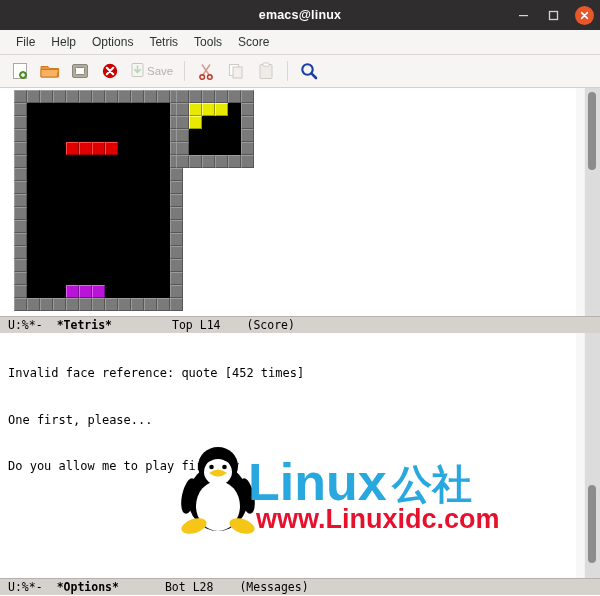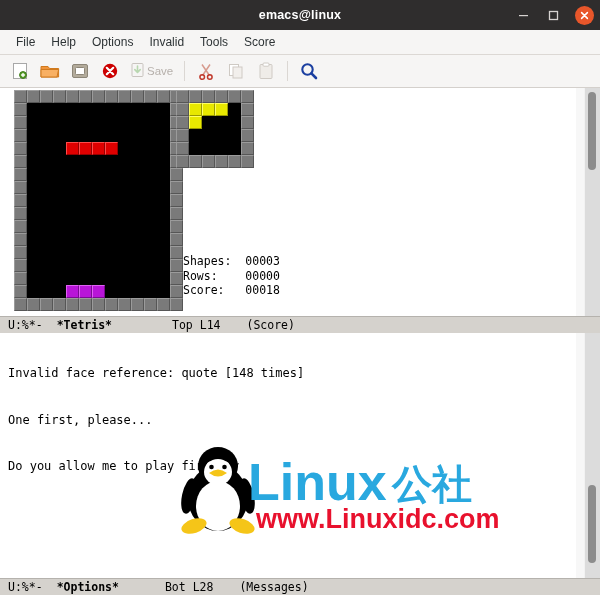--- a/index.html
+++ b/index.html
@@ -138,21 +138,21 @@
             <path d="M2.6 2.6 L8.4 8.4 M8.4 2.6 L2.6 8.4" stroke="#ffffff" stroke-width="1.5" stroke-linecap="round"></path>
           </svg>
       </div>
     </div>
   </div>
 
   <div class="menubar">
     <div class="menuitem">File</div>
     <div class="menuitem">Help</div>
     <div class="menuitem">Options</div>
-    <div class="menuitem">Invalid</div>
+    <div class="menuitem">Tetris</div>
     <div class="menuitem">Tools</div>
     <div class="menuitem">Score</div>
   </div>
 
   <div class="toolbar">
 
     <div class="tb">
       <svg width="20" height="20" viewBox="0 0 20 20">
         <rect x="3.5" y="2.5" width="13" height="15" fill="#ffffff" stroke="#a8a8a8"></rect>
         <circle cx="13" cy="14" r="3.4" fill="#5aa02c" stroke="#3c7a18"></circle>
@@ -484,43 +484,40 @@
           <div class="cell c-empty" style="left: 52px; top: 52px;"></div>
           <div class="cell c-wall" style="left: 65px; top: 52px;"></div>
           <div class="cell c-wall" style="left: 0px; top: 65px;"></div>
           <div class="cell c-wall" style="left: 13px; top: 65px;"></div>
           <div class="cell c-wall" style="left: 26px; top: 65px;"></div>
           <div class="cell c-wall" style="left: 39px; top: 65px;"></div>
           <div class="cell c-wall" style="left: 52px; top: 65px;"></div>
           <div class="cell c-wall" style="left: 65px; top: 65px;"></div>
         </div>
 
-      <div class="stats">Shapes:  00003
-Rows:    00000
-Score:   00018</div>
 
       <div class="sbar-outer" style="top:0;height:228px;"></div>
       <div class="sbar" style="top:0;height:228px;">
         <div class="sthumb" style="top:4px;height:78px;"></div>
       </div>
     </div>
 
     <div class="modeline">
       <span>U:%*-</span>
       <span style="width:14px;display:inline-block;"></span>
       <span class="ml-b">*Tetris*</span>
       <span style="width:60px;display:inline-block;"></span>
       <span>Top L14</span>
       <span style="width:26px;display:inline-block;"></span>
       <span>(Score)</span>
     </div>
 
     <div class="win-msgs">
       <div class="msglines">
-        <div>Invalid face reference: quote [148 times]</div>
+        <div>Invalid face reference: quote [452 times]</div>
         <div>One first, please...</div>
         <div>Do you allow me to play first? y</div>
         
         
         
         
       </div>
 
       <div class="sbar-outer" style="top:0;height:245px;"></div>
       <div class="sbar" style="top:0;height:245px;">

